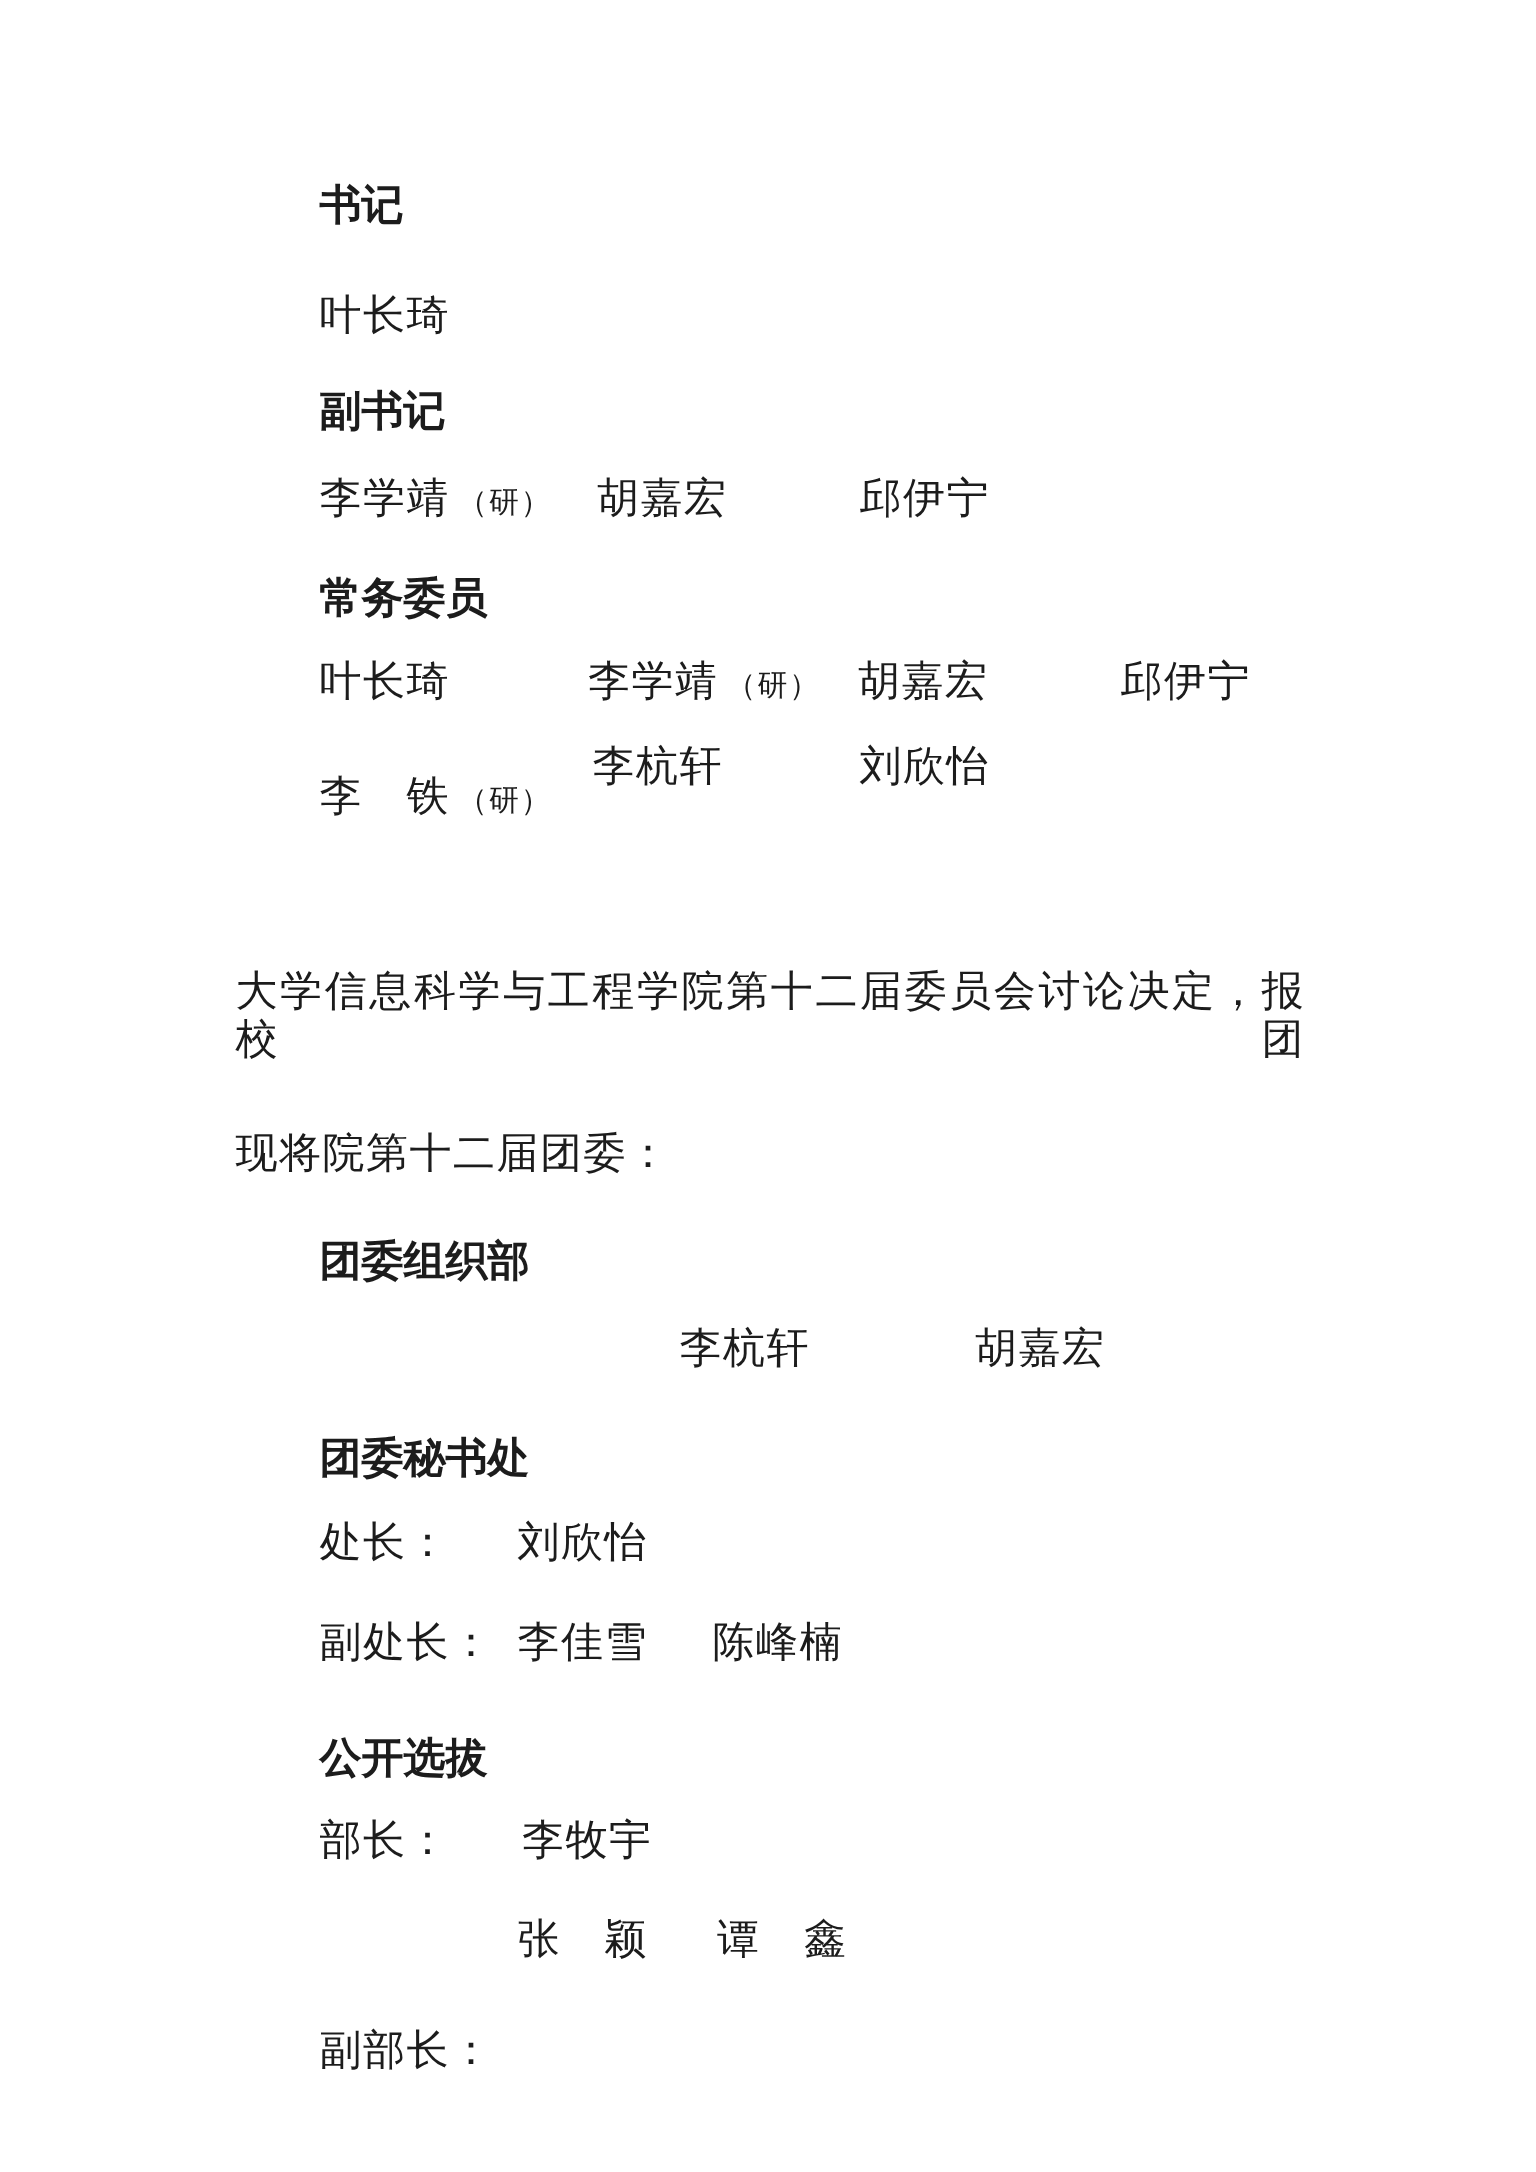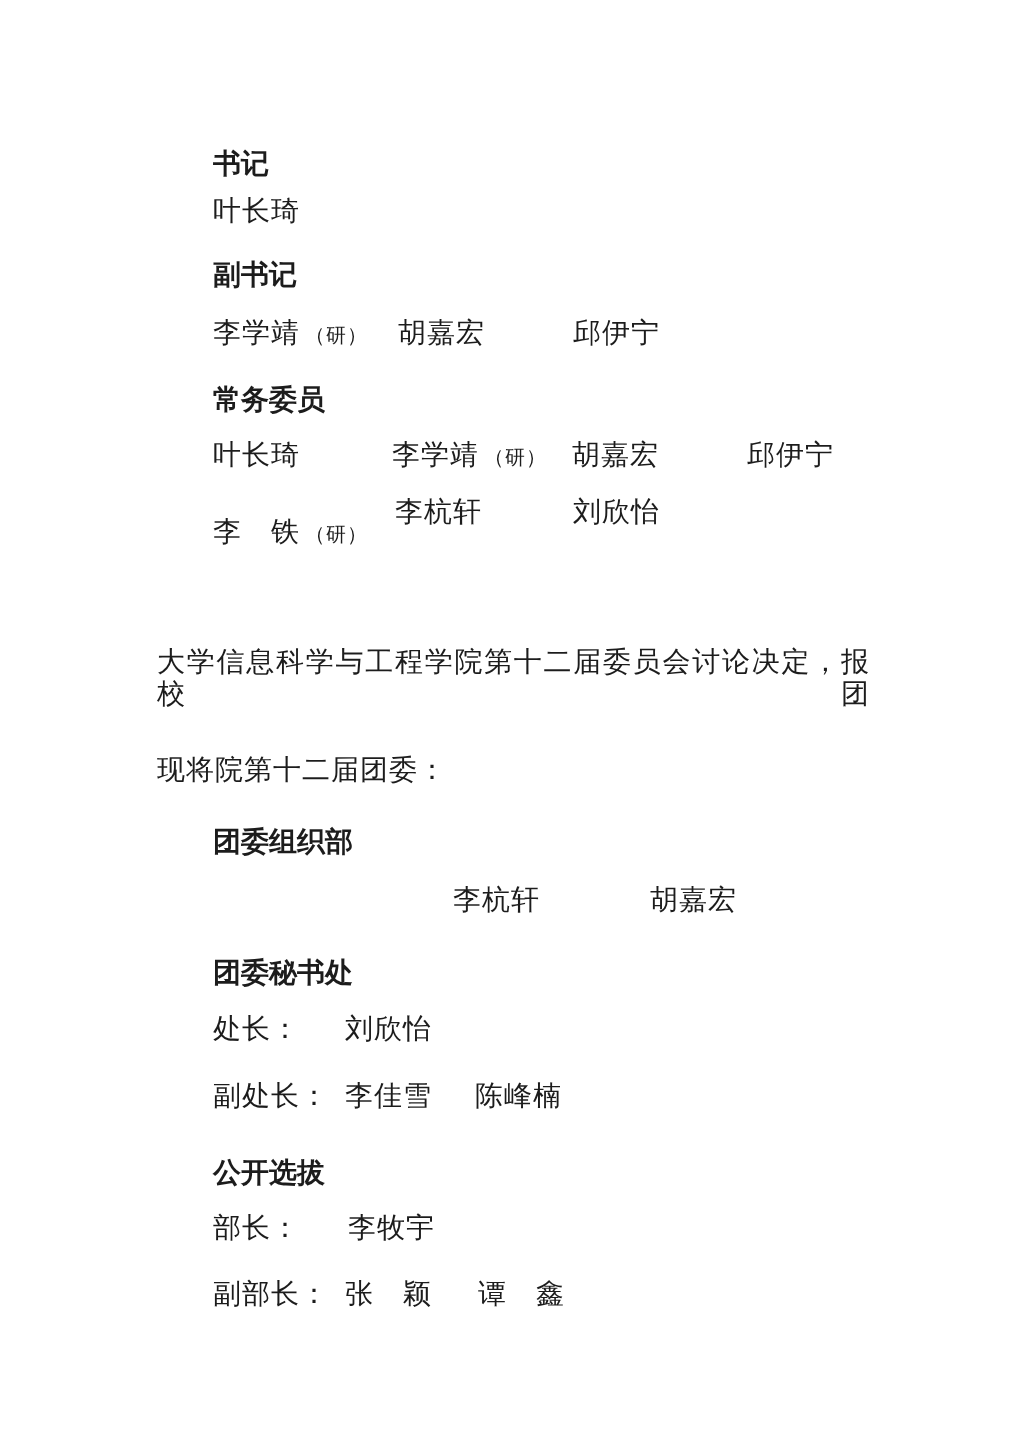--- a/index.html
+++ b/index.html
@@ -39,21 +39,21 @@
     letter-spacing: 1px;
   }
   .para-first { padding-left: 46px; box-sizing: border-box; }
   .para-last { text-align: left; text-align-last: left; }
 </style>
 </head>
 <body>
 
 <div class="page">
 
-  <div class="t h" style="left:213px; top:148px;">书记</div>
+  <div class="t h" style="left:213px; top:124px;font-family:Liberation Mono, monospace;">书记</div>
   <div class="t" style="left:213px; top:195px;">叶长琦</div>
 
   <div class="t h" style="left:213px; top:259px;">副书记</div>
   <div class="t" style="left:213px; top:317px;"><span>李学靖</span><span class="note">（研）</span></div>
   <div class="t" style="left:398px; top:317px;">胡嘉宏</div>
   <div class="t" style="left:573px; top:317px;">邱伊宁</div>
 
   <div class="t h" style="left:213px; top:384px;">常务委员</div>
 
   <div class="t" style="left:213px; top:439px;">叶长琦</div>
@@ -75,17 +75,17 @@
   <div class="t h" style="left:213px; top:957px;">团委秘书处</div>
   <div class="t" style="left:213px; top:1013px;">处长：</div>
   <div class="t" style="left:345px; top:1013px;">刘欣怡</div>
   <div class="t" style="left:213px; top:1080px;">副处长：</div>
   <div class="t" style="left:345px; top:1080px;">李佳雪</div>
   <div class="t" style="left:475px; top:1080px;">陈峰楠</div>
 
   <div class="t h" style="left:213px; top:1157px;">公开选拔</div>
   <div class="t" style="left:213px; top:1212px;">部长：</div>
   <div class="t" style="left:348px; top:1212px;">李牧宇</div>
-  <div class="t" style="left:213px; top:1278px;">副部长：</div>
+  <div class="t" style="left:213px; top:1352px;">副部长：</div>
   <div class="t" style="left:345px; top:1278px;">张　颖</div>
   <div class="t" style="left:478px; top:1278px;">谭　鑫</div>
 
 </div>
 
 </body></html>

